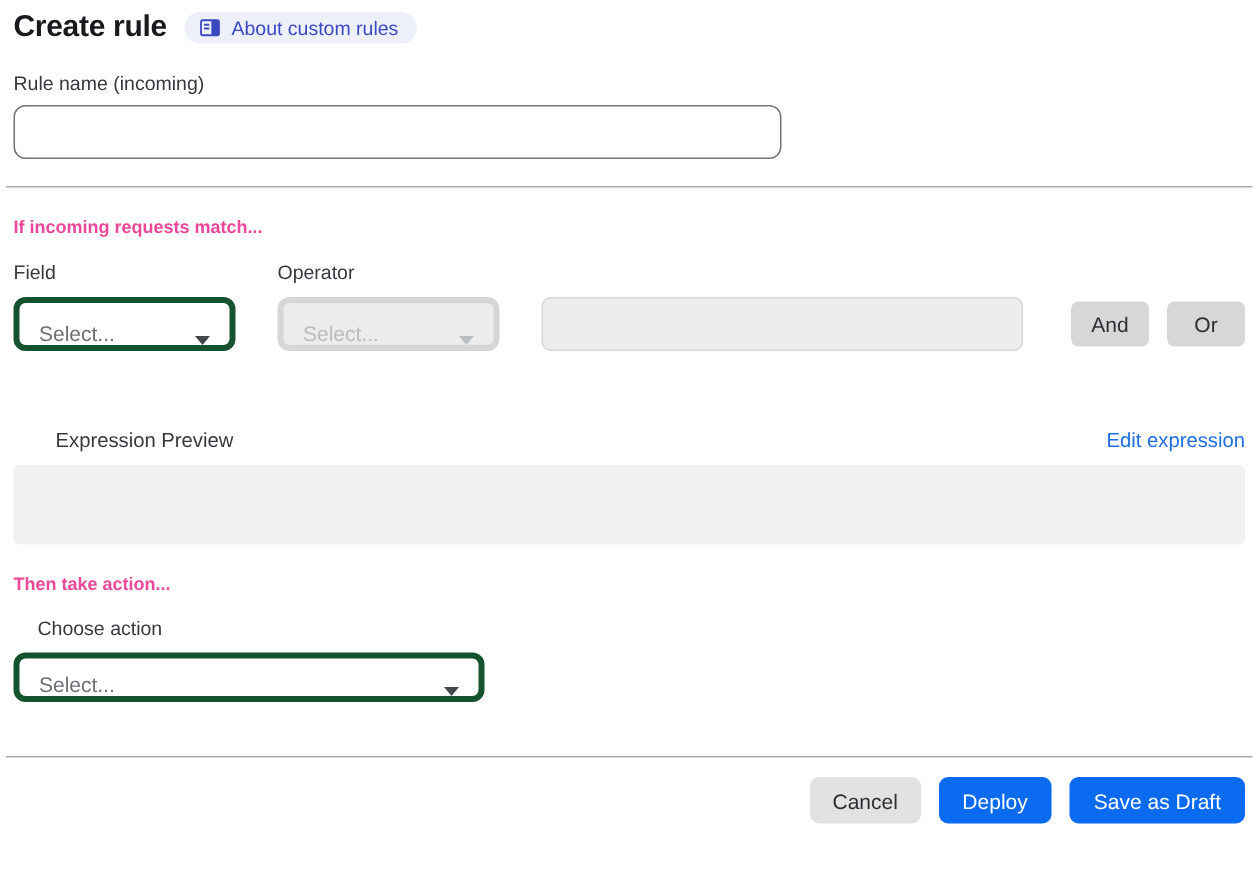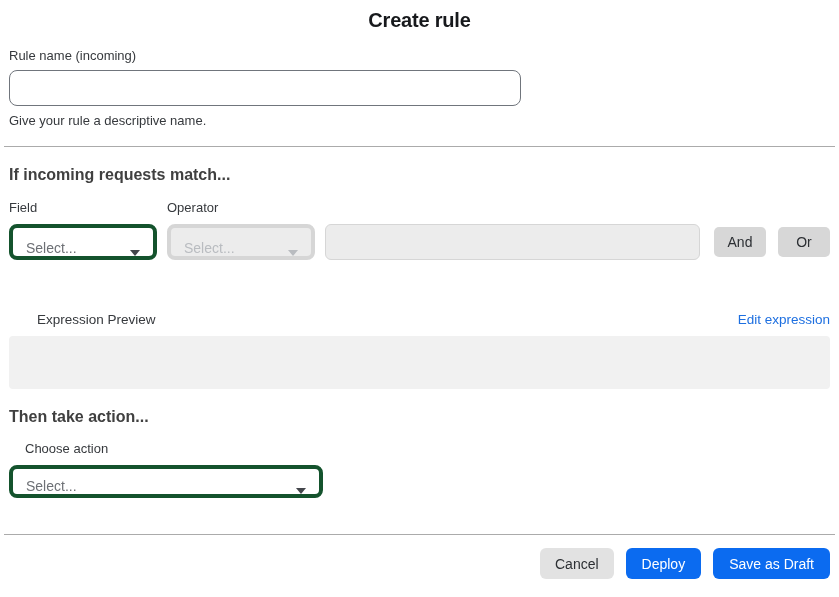--- a/index.html
+++ b/index.html
@@ -7,21 +7,21 @@
   body {
     width: 839px; height: 597px;
     background: #ffffff;
     font-family: "Liberation Sans", "DejaVu Sans", sans-serif;
     color: #36393d;
     overflow: hidden;
   }
   .page { padding: 0 9px; }
 
   
-  .title-row { display: flex; align-items: center; gap: 12px; padding-top: 9px; height: 27px; flex-direction: column; }
+  .title-row { display: flex; align-items: center; gap: 12px; padding-top: 9px; height: 27px; }
   .page-title { font-size: 20px; font-weight: 700; color: #17191c; margin: 0; letter-spacing: -0.2px; }
   .about-badge {
     display: inline-flex; align-items: center; gap: 7px;
     background: #edeffb; color: #3b49c0;
     border-radius: 12px; padding: 4px 12px 4px 10px;
     font-size: 13px; line-height: 1; cursor: pointer; text-decoration: none;
   }
   .about-badge svg { display: block; }
 
   
@@ -30,24 +30,24 @@
   .text-input {
     width: 512px; height: 36px;
     border: 1px solid #70757c; border-radius: 8px;
     padding: 0 10px; font: inherit; font-size: 14px; color: #17191c;
     background: #fff; outline: none;
   }
   .helper { font-size: 13px; color: #36393d; margin-top: 7px; }
 
   .divider { border: none; border-top: 1px solid #ababab; margin: 18px -5px 0; }
 
-  .section-heading { font-size: 16px; font-weight: 700; color: #404040; margin: 19px 0 0; }
+  .section-heading { font-size: 12px; font-weight: 700; color: #ec4899; margin: 19px 0 0; }
 
   
-  .match-row { display: flex; gap: 10px; margin-top: 16px; align-items: flex-end; }
+  .match-row { display: flex; gap: 28px; margin-top: 16px; align-items: flex-end; }
   .match-row .col-label { display: block; font-size: 13px; color: #36393d; margin-bottom: 9px; }
   .col-field { width: 148px; }
   .col-operator { width: 148px; }
   .col-value { flex: 1; }
 
   .select {
     height: 36px; width: 100%;
     border: 4px solid #14532d; border-radius: 8px;
     display: flex; align-items: flex-end; justify-content: space-between;
     padding: 0 13px; background: #fff;
@@ -95,26 +95,37 @@
   .btn-primary { background: #0b6bf0; color: #ffffff; padding: 0 16px; }
 </style>
 </head>
 <body>
 
 <div class="page">
 
   
   <div class="title-row">
     <h1 class="page-title">Create rule</h1>
+    <a class="about-badge">
+      <span class="badge-icon">
+        <svg width="14" height="13" viewBox="0 0 14 13" fill="none" stroke="#3b49c0" stroke-width="1.2">
+          <rect x="1" y="1.5" width="12" height="10" rx="1"></rect>
+          <line x1="8.5" y1="1.5" x2="8.5" y2="11.5"></line>
+          <rect x="8.5" y="1.5" width="4.5" height="10" fill="#3b49c0" stroke="none"></rect>
+          <line x1="3" y1="4.5" x2="6.5" y2="4.5"></line>
+          <line x1="3" y1="7" x2="6.5" y2="7"></line>
+        </svg>
+      </span>
+      <span>About custom rules</span>
+    </a>
   </div>
 
   
   <label class="form-label rule-name-label">Rule name (incoming)</label>
   <input class="text-input" type="text" value="" style="">
-  <div class="helper">Give your rule a descriptive name.</div>
 
   <hr class="divider">
 
   
   <h2 class="section-heading">If incoming requests match...</h2>
 
   <div class="match-row">
     <div class="col-field">
       <span class="col-label">Field</span>
       <div class="select">

